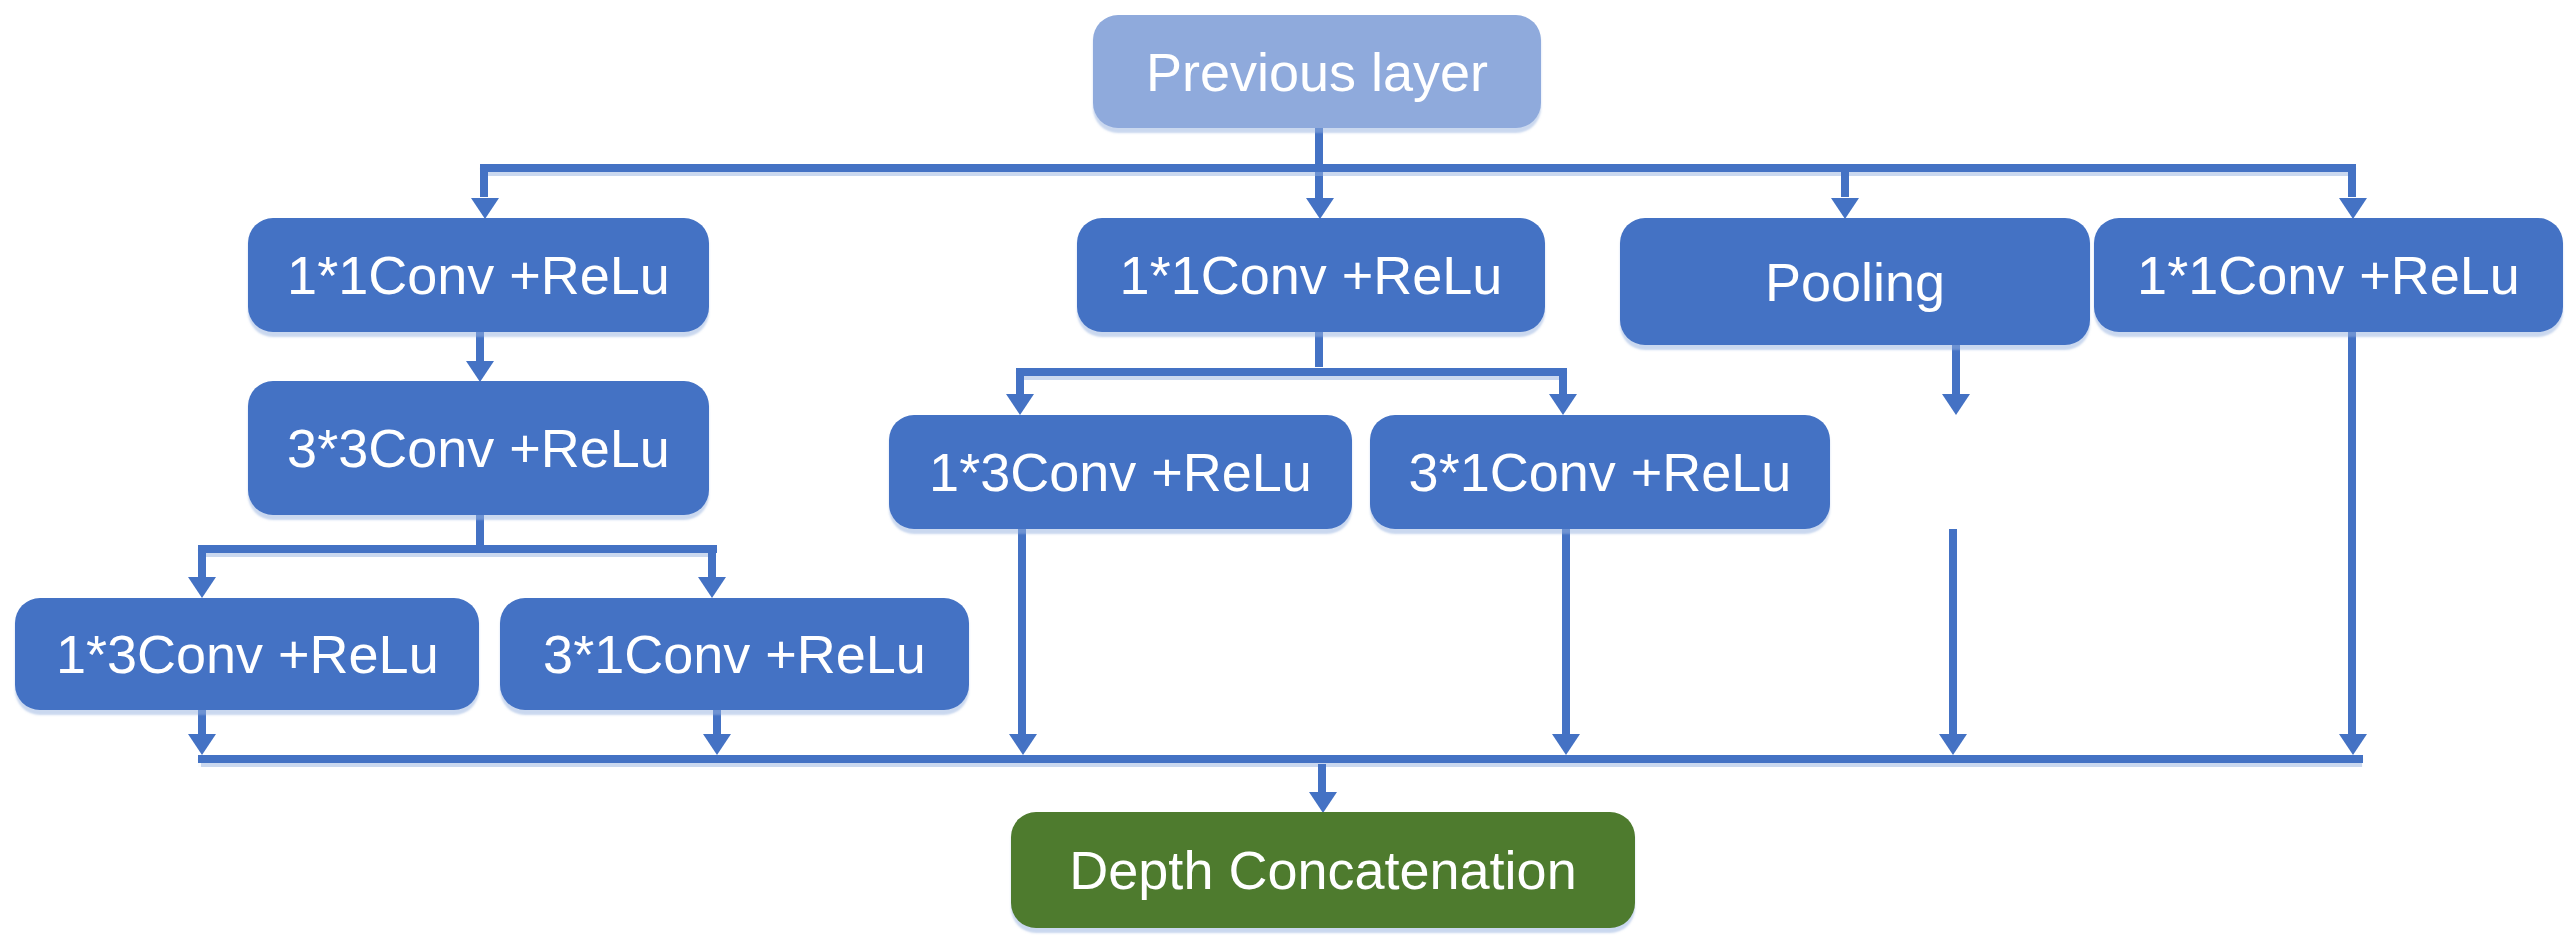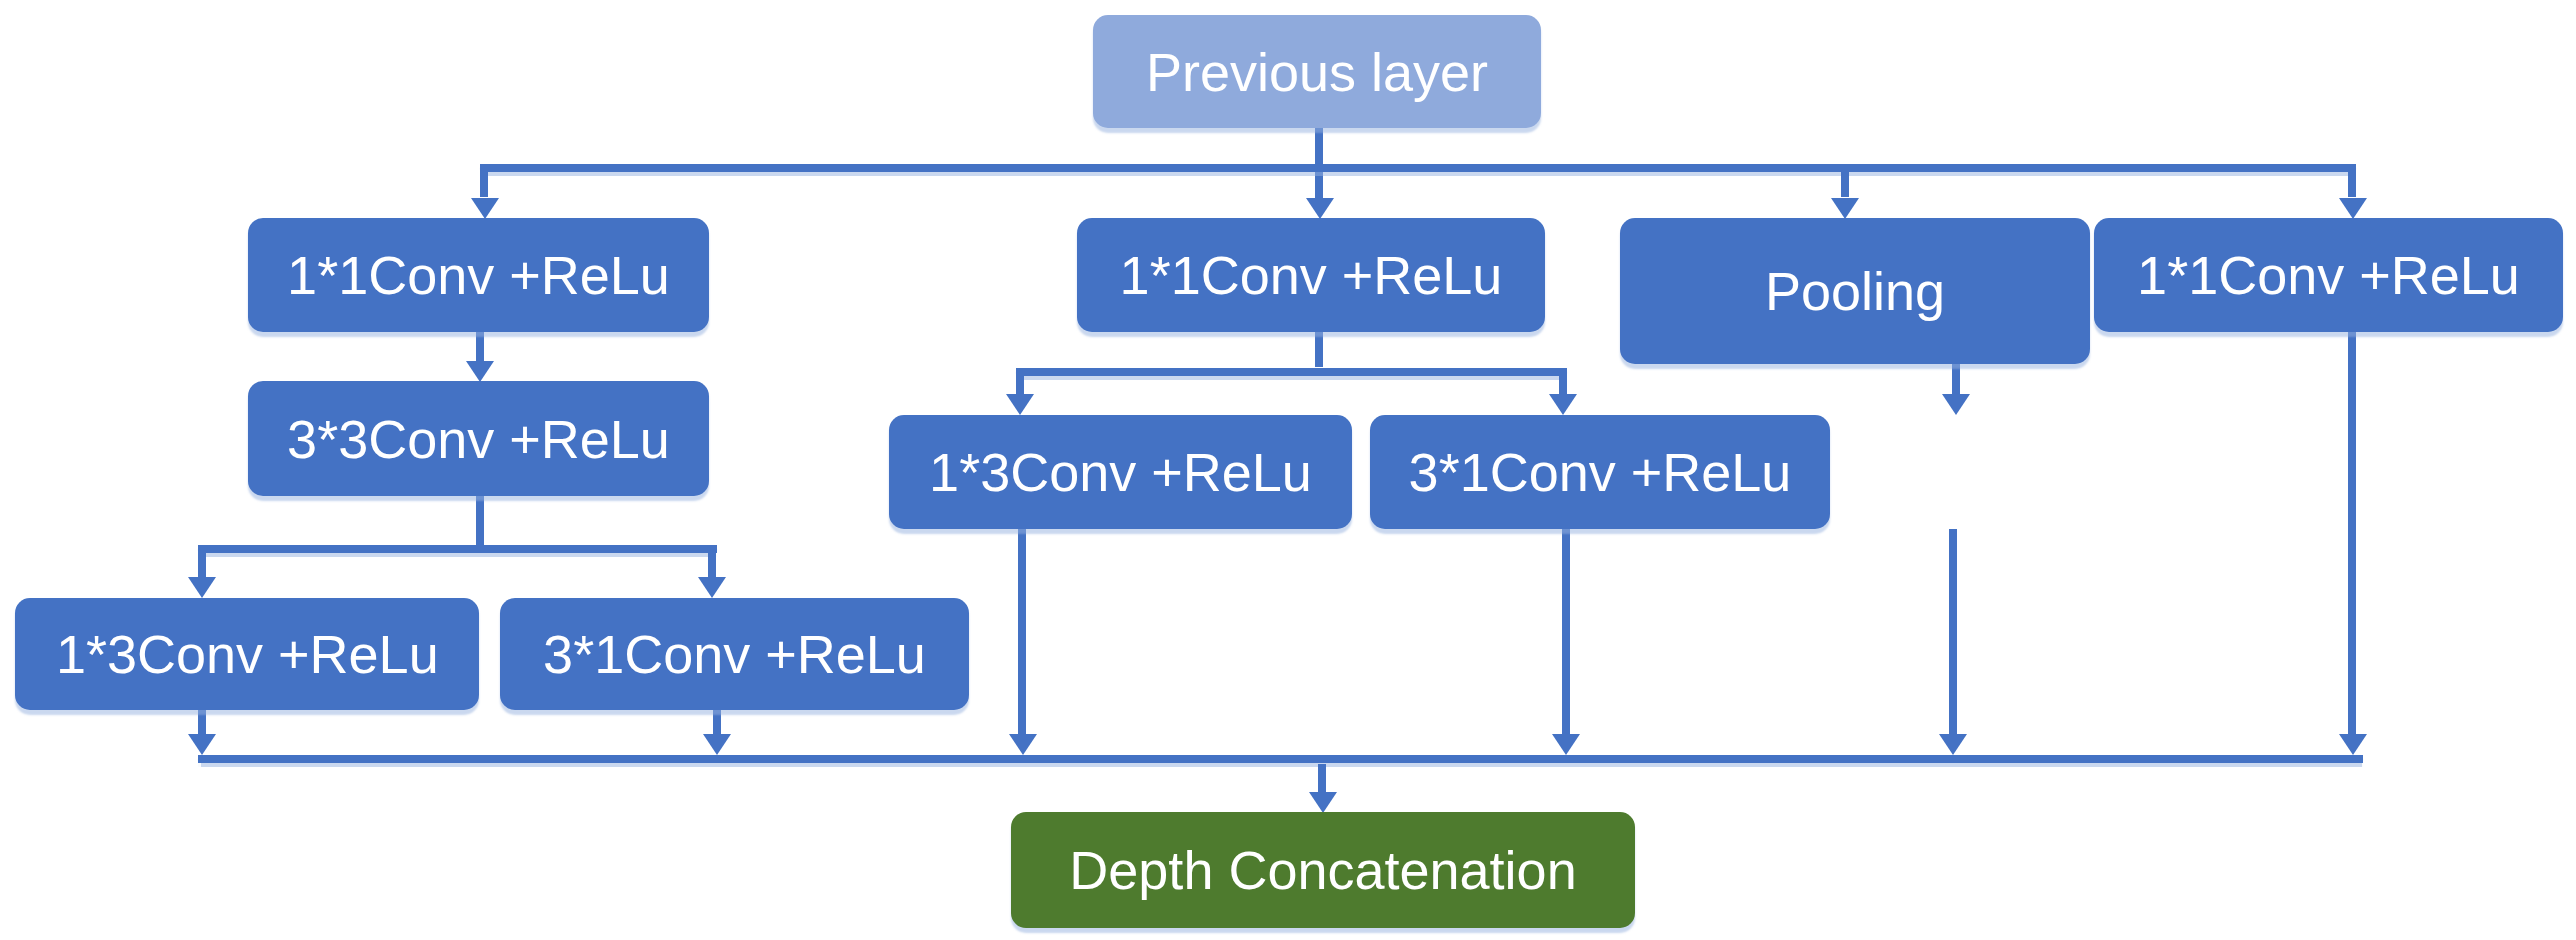--- a/index.html
+++ b/index.html
@@ -17,21 +17,21 @@
     width:2576px;
     height:940px;
     background:var(--background);
     overflow:hidden;
     font-family:"Liberation Sans", sans-serif;
   }
   .node{
     position:absolute;
     background:var(--node-fill);
     color:var(--text-color);
-    border-radius:15px;
+    border-radius:25px;
     display:flex;
     align-items:center;
     justify-content:center;
     font-size:54px;
     line-height:1;
     white-space:nowrap;
     box-shadow:0 4.2px 2.1px var(--halo);
   }
   .node.input{background:var(--input-fill);}
   .node.output{background:var(--output-fill);}
@@ -120,29 +120,29 @@
   </div>
 
   <div class="node" style="left:248px;top:218px;width:461px;height:114px;">
     <span>1*1Conv +ReLu</span>
   </div>
 
   <div class="node" style="left:1077px;top:218px;width:468px;height:114px;">
     <span>1*1Conv +ReLu</span>
   </div>
 
-  <div class="node" style="left:1620px;top:218px;width:470px;height:146px;">
+  <div class="node" style="left:1620px;top:218px;width:470px;height:127px;">
     <span>Pooling</span>
   </div>
 
   <div class="node" style="left:2094px;top:218px;width:469px;height:114px;">
     <span>1*1Conv +ReLu</span>
   </div>
 
-  <div class="node" style="left:248px;top:381px;width:461px;height:115px;">
+  <div class="node" style="left:248px;top:381px;width:461px;height:134px;">
     <span>3*3Conv +ReLu</span>
   </div>
 
   <div class="node" style="left:889px;top:415px;width:463px;height:114px;">
     <span>1*3Conv +ReLu</span>
   </div>
 
   <div class="node" style="left:1370px;top:415px;width:460px;height:114px;">
     <span>3*1Conv +ReLu</span>
   </div>

